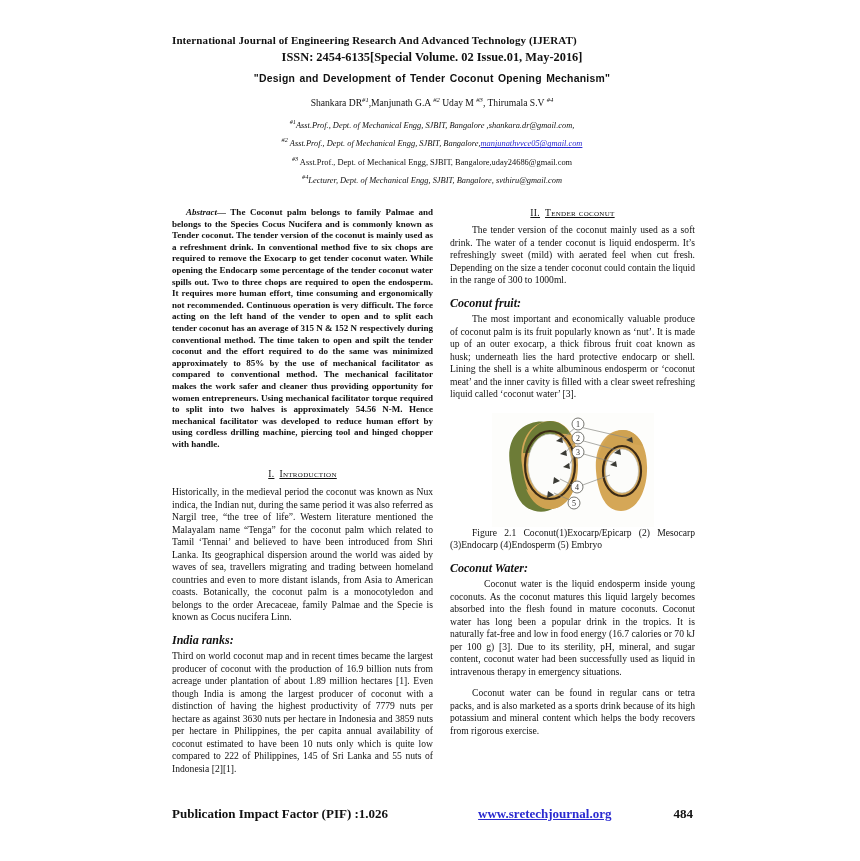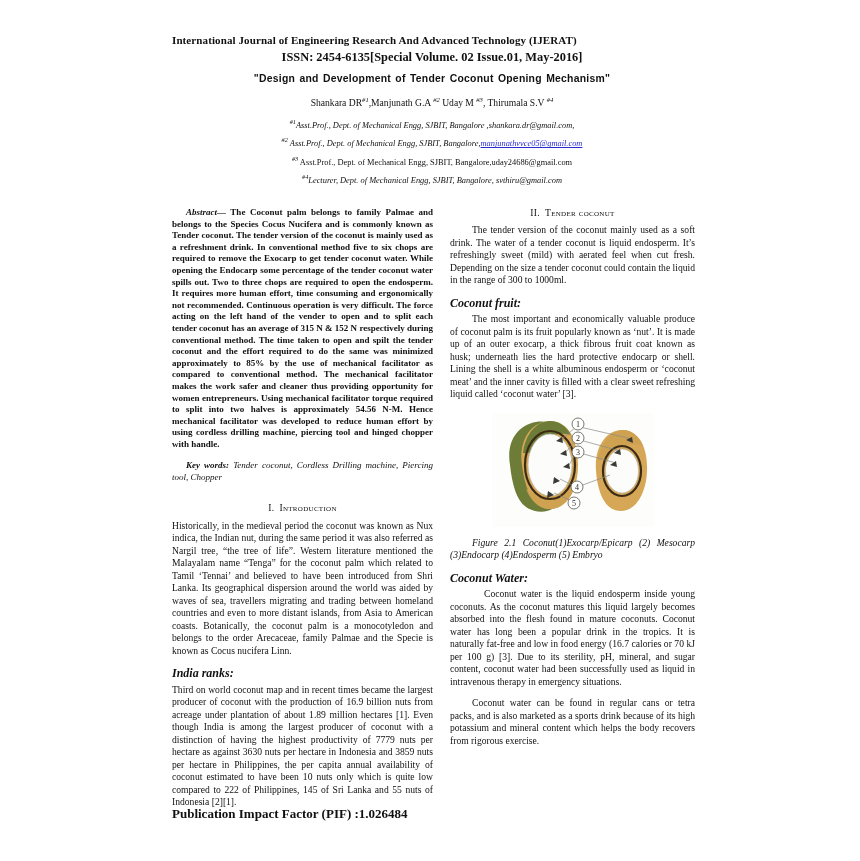--- a/index.html
+++ b/index.html
@@ -119,20 +119,21 @@
     text-align: justify;
   }
   .keywords .lbl { font-weight: bold; font-style: italic; }
 
   .section-head {
     text-align: center;
     font-size: 9.6px;
     margin: 18px 0 7px 0;
     font-variant: small-caps;
     letter-spacing: 0.3px;
+    text-decoration: underline;
   }
   .section-head .num {
     font-variant: normal;
     margin-right: 5px;
   }
   .section-head.tight { margin: 0 0 6px 0; }
 
   .body-text {
     font-size: 9.6px;
     line-height: 12.5px;
@@ -156,26 +157,24 @@
     justify-content: center;
   }
   .figure-box {
     width: 162px;
     height: 114px;
     background: #fdfdfb;
     position: relative;
     overflow: hidden;
   }
   .fig-caption {
-    margin-top: 10px;
     font-size: 9.6px;
     line-height: 12.5px;
     text-align: justify;
     text-indent: 22px;
-    font-style: italic;
   }
 
   
   .footer {
     position: absolute;
     left: 172px;
     top: 806px;
     width: 521px;
     display: flex;
     align-items: flex-end;
@@ -224,23 +223,20 @@
     </div>
   </div>
 
   <div class="columns">
 
     <div class="col col-left">
       <p class="abstract">
         <span class="lbl">Abstract—</span><span> The Coconut palm belongs to family Palmae and belongs to the Species Cocus Nucifera and is commonly known as Tender coconut. The tender version of the coconut is mainly used as a refreshment drink. In conventional method five to six chops are required to remove the Exocarp to get tender coconut water. While opening the Endocarp some percentage of the tender coconut water spills out. Two to three chops are required to open the endosperm. It requires more human effort, time consuming and ergonomically not recommended. Continuous operation is very difficult. The force acting on the left hand of the vender to open and to split each tender coconut has an average of 315 N &amp; 152 N respectively during conventional method. The time taken to open and spilt the tender coconut and the effort required to do the same was minimized approximately to 85% by the use of mechanical facilitator as compared to conventional method. The mechanical facilitator makes the work safer and cleaner thus providing opportunity for women entrepreneurs. Using mechanical facilitator torque required to split into two halves is approximately 54.56 N-M. Hence mechanical facilitator was developed to reduce human effort by using cordless drilling machine, piercing tool and hinged chopper with handle.</span>
       </p>
 
-      <p class="keywords">
-        <span class="lbl">Key words:</span><span> Tender coconut, Cordless Drilling machine, Piercing tool, Chopper</span>
-      </p>
 
       <div class="section-head">
         <span class="num">I.</span><span>Introduction</span>
       </div>
 
       <p class="body-text">Historically, in the medieval period the coconut was known as Nux indica, the Indian nut, during the same period it was also referred as Nargil tree, “the tree of life”. Western literature mentioned the Malayalam name “Tenga” for the coconut palm which related to Tamil ‘Tennai’ and believed to have been introduced from Shri Lanka. Its geographical dispersion around the world was aided by waves of sea, travellers migrating and trading between homeland countries and even to more distant islands, from Asia to American coasts. Botanically, the coconut palm is a monocotyledon and belongs to the order Arecaceae, family Palmae and the Specie is known as Cocus nucifera Linn.</p>
 
       <div class="sub-head">India ranks:</div>
 
       <p class="body-text">Third on world coconut map and in recent times became the largest producer of coconut with the production of 16.9 billion nuts from acreage under plantation of about 1.89 million hectares [1]. Even though India is among the largest producer of coconut with a distinction of having the highest productivity of 7779 nuts per hectare as against 3630 nuts per hectare in Indonesia and 3859 nuts per hectare in Philippines, the per capita annual availability of coconut estimated to have been 10 nuts only which is quite low compared to 222 of Philippines, 145 of Sri Lanka and 55 nuts of Indonesia [2][1].</p>
@@ -326,16 +322,17 @@
       <div class="sub-head">Coconut Water:</div>
 
       <p class="body-text indent" style="text-indent:34px">Coconut water is the liquid endosperm inside young coconuts. As the coconut matures this liquid largely becomes absorbed into the flesh found in mature coconuts. Coconut water has long been a popular drink in the tropics. It is naturally fat-free and low in food energy (16.7 calories or 70 kJ per 100 g) [3]. Due to its sterility, pH, mineral, and sugar content, coconut water had been successfully used as liquid in intravenous therapy in emergency situations.</p>
 
       <p class="body-text indent">Coconut water can be found in regular cans or tetra packs, and is also marketed as a sports drink because of its high potassium and mineral content which helps the body recovers from rigorous exercise.</p>
     </div>
   </div>
 
   <div class="footer">
     <span class="pif">Publication Impact Factor (PIF) :1.026</span>
+    <span class="site">www.sretechjournal.org</span>
     <span class="pageno">484</span>
   </div>
 
 </div>
 
 </body></html>

